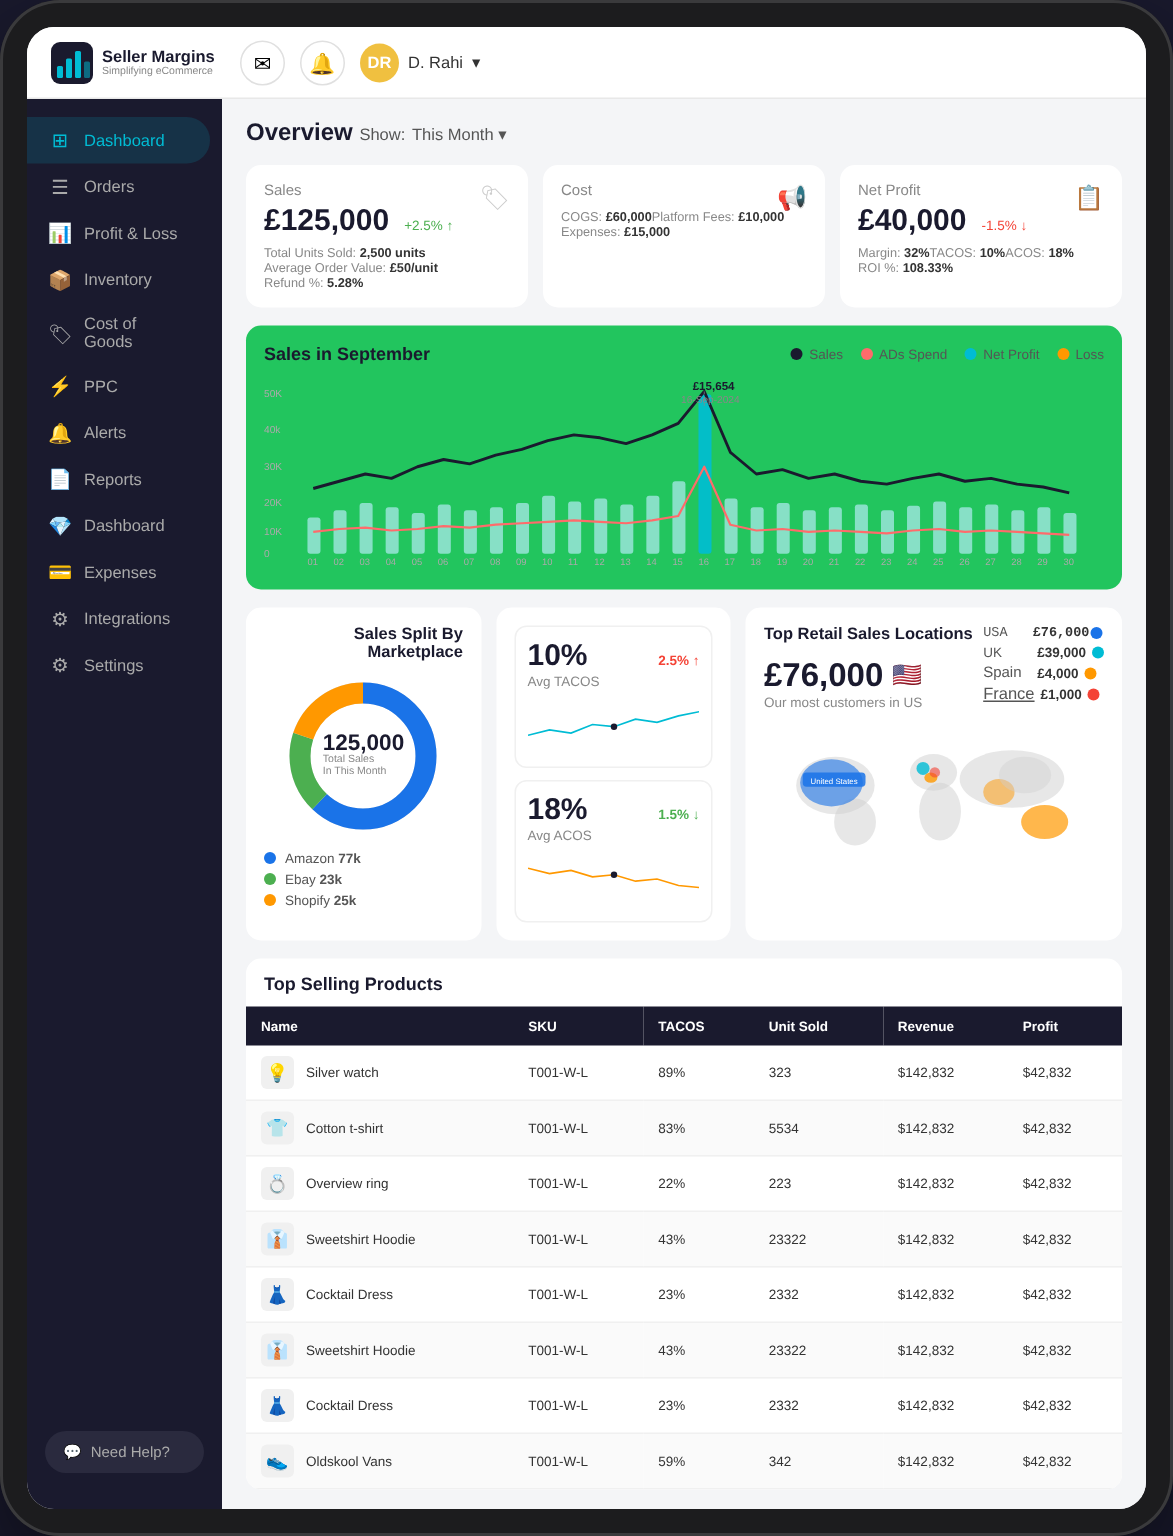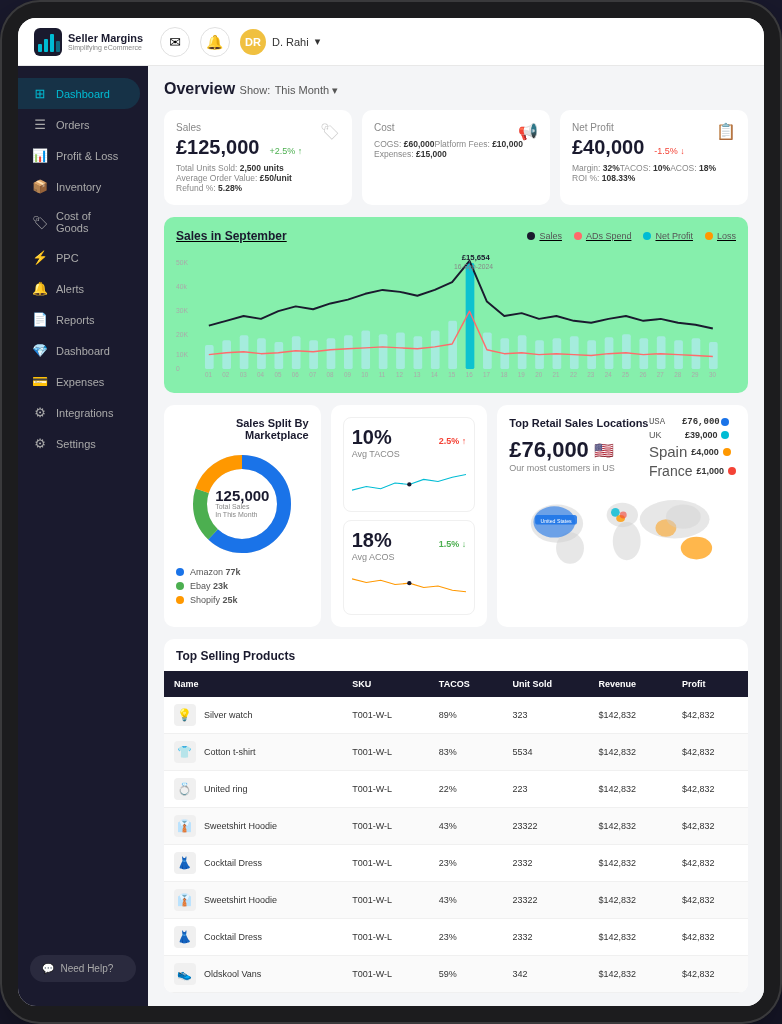--- a/index.html
+++ b/index.html
@@ -256,25 +256,24 @@
     }
     .metric-icon {
       position: absolute;
       top: 12px;
       right: 12px;
       font-size: 16px;
       color: #ccc;
     }
     
     .chart-card {
-      background: #86efac;
+      background: #22c55e;
       border-radius: 10px;
       padding: 12px;
       margin-bottom: 12px;
-      text-decoration: underline;
     }
     .chart-header {
       display: flex;
       align-items: center;
       justify-content: space-between;
       margin-bottom: 8px;
     }
     .chart-title {
       font-size: 12px;
       font-weight: 700;
@@ -795,26 +794,26 @@
                   <span style="font-size:9px;min-width:32px;color:#555;">USA</span>
                   <span style="font-weight:600;color:#333;">£76,000</span>
                   <span style="width:8px;height:8px;border-radius:50%;background:#1a73e8;display:inline-block;"></span>
                 </div>
                 <div style="display:flex;align-items:center;gap:4px;font-size:9px;">
                   <span style="font-size:9px;min-width:32px;color:#555;">UK</span>
                   <span style="font-weight:600;color:#333;">£39,000</span>
                   <span style="width:8px;height:8px;border-radius:50%;background:#00bcd4;display:inline-block;"></span>
                 </div>
                 <div style="display:flex;align-items:center;gap:4px;font-size:9px;">
-                  <span style="font-size:15px;min-width:32px;color:#555;">Spain</span>
+                  <span style="font-size:10px;min-width:32px;color:#555;">Spain</span>
                   <span style="font-weight:600;color:#333;">£4,000</span>
                   <span style="width:8px;height:8px;border-radius:50%;background:#ff9800;display:inline-block;"></span>
                 </div>
                 <div style="display:flex;align-items:center;gap:4px;font-size:9px;">
-                  <span style="font-size:14px;min-width:32px;color:#555;">France</span>
+                  <span style="font-size:11px;min-width:32px;color:#555;text-decoration:underline;">France</span>
                   <span style="font-weight:600;color:#333;">£1,000</span>
                   <span style="width:8px;height:8px;border-radius:50%;background:#f44336;display:inline-block;"></span>
                 </div>
               </div>
             </div>
             
             <svg width="100%" height="90" viewBox="0 0 260 90" style="margin-top:4px;">
 
               <ellipse cx="55" cy="40" rx="30" ry="22" fill="#d0d0d0" opacity="0.5"></ellipse>
 
@@ -883,21 +882,21 @@
     <td>T001-W-L</td>
     <td>83%</td>
     <td>5534</td>
     <td>$142,832</td>
     <td>$42,832</td>
   </tr>
                 <tr>
     <td>
       <div class="product-cell">
         <div class="product-img">💍</div>
-        <span>United ring</span>
+        <span>Overview ring</span>
       </div>
     </td>
     <td>T001-W-L</td>
     <td>22%</td>
     <td>223</td>
     <td>$142,832</td>
     <td>$42,832</td>
   </tr>
                 <tr>
     <td>

